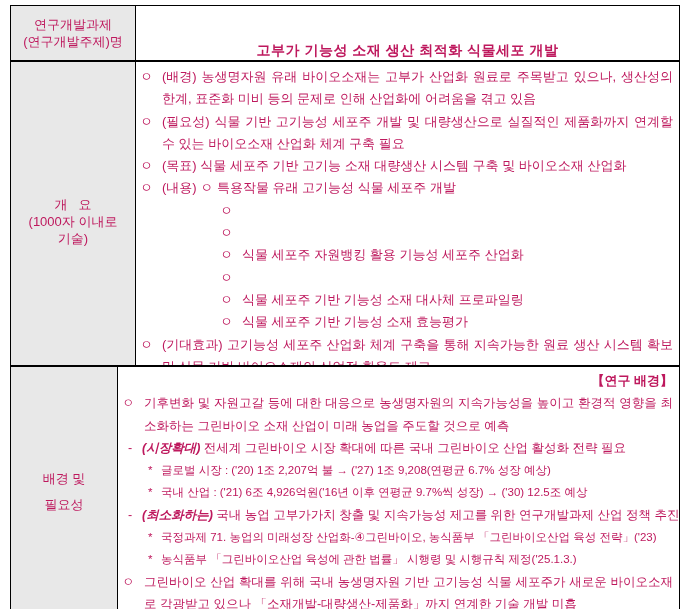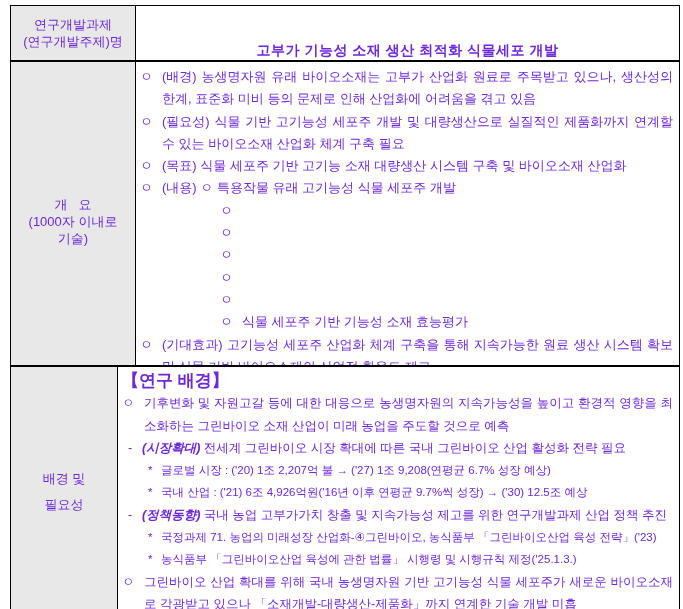--- a/index.html
+++ b/index.html
@@ -1,19 +1,19 @@
 <!DOCTYPE html>
 <html><head>
 <meta charset="utf-8">
 <style>
   * { margin:0; padding:0; box-sizing:border-box; }
   html,body { background:#ffffff; }
   .page {
     position:relative; width:683px; height:609px; overflow:hidden;
-    background:#ffffff; color:#6d28d9;
+    background:#ffffff; color:#be185d;
     font-family:"Liberation Sans","DejaVu Sans",sans-serif;
   }
   .tbl { position:absolute; left:10px; background:#fff; }
   .tbl1 { top:5px; width:670px; border:1px solid #000; border-bottom-width:2px; }
   .tbl2 { top:365px; width:670px; border:1px solid #000; border-top-width:2px; border-bottom:none; height:250px; }
   .row { display:flex; }
   .header-row { border-bottom:2px solid #000; min-height:35px; }
   .body-row { min-height:315px; }
   .tbl2 .row { min-height:248px; }
   .label-cell {
@@ -24,21 +24,21 @@
   }
   .tbl1 .label-cell { width:125px; }
   .tbl2 .label-cell { width:107px; line-height:26px; }
   .title-cell {
     flex:1; display:flex; align-items:center; justify-content:center;
     font-weight:bold; font-size:14px; letter-spacing:0.5px; text-align:center;margin-top:36px;
   }
   .content-cell { flex:1; min-width:0; }
   .tbl1 .content-cell { padding:4px 6px 2px 4px; font-size:13px; line-height:22.3px; }
   .tbl2 .content-cell { padding:3px 6px 2px 4px; font-size:12.5px; line-height:22.3px; }
-  .section-title { font-weight:bold; font-size:17px; }
+  .section-title { font-weight:bold; font-size:13px;text-align:right; }
   .li { display:flex; align-items:flex-start; }
   .li .bullet { flex:none; width:22px; }
   .li .txt { flex:1; min-width:0; text-align:justify; }
   .li.circle2 { padding-left:80px; }
   .li.dash { padding-left:6px; font-size:12.5px; }
   .li.dash .bullet { width:14px; }
   .li.dash .txt, .li.star .txt { white-space:nowrap; overflow:visible; text-align:left; }
   .li.star { padding-left:26px; font-size:11.5px; }
   .li.star .bullet { width:13px; }
   .bold { font-weight:bold;font-style:italic; }
@@ -77,26 +77,28 @@
             <span class="txt"><span>(내용) ㅇ 특용작물 유래 고기능성 식물 세포주 개발</span></span>
           </div>
           <div class="li circle2">
             <span class="bullet">ㅇ</span>
           </div>
           <div class="li circle2">
             <span class="bullet">ㅇ</span>
           </div>
           <div class="li circle2">
             <span class="bullet">ㅇ</span>
+            <span class="txt"><span>식물 세포주 자원뱅킹 활용 기능성 세포주 산업화</span></span>
           </div>
           <div class="li circle2">
             <span class="bullet">ㅇ</span>
           </div>
           <div class="li circle2">
             <span class="bullet">ㅇ</span>
+            <span class="txt"><span>식물 세포주 기반 기능성 소재 대사체 프로파일링</span></span>
           </div>
           <div class="li circle2">
             <span class="bullet">ㅇ</span>
             <span class="txt"><span>식물 세포주 기반 기능성 소재 효능평가</span></span>
           </div>
           <div class="li circle">
             <span class="bullet">ㅇ</span>
             <span class="txt"><span>(기대효과) 고기능성 세포주 산업화 체계 구축을 통해 지속가능한 원료 생산 시스템 확보 및 식물 기반 바이오소재의 산업적 활용도 제고</span></span>
           </div>
         </div>
@@ -121,21 +123,21 @@
             <div class="li star">
               <span class="bullet">*</span>
               <span class="txt"><span>글로벌 시장 : ('20) 1조 2,207억 불 → ('27) 1조 9,208(연평균 6.7% 성장 예상)</span></span>
             </div>
             <div class="li star">
               <span class="bullet">*</span>
               <span class="txt"><span>국내 산업 : ('21) 6조 4,926억원('16년 이후 연평균 9.7%씩 성장) → ('30) 12.5조 예상</span></span>
             </div>
             <div class="li dash">
               <span class="bullet">-</span>
-              <span class="txt"><span class="bold">(정책동향)</span><span> 국내 농업 고부가가치 창출 및 지속가능성 제고를 위한 연구개발과제 산업 정책 추진</span></span>
+              <span class="txt"><span class="bold">(최소화하는)</span><span> 국내 농업 고부가가치 창출 및 지속가능성 제고를 위한 연구개발과제 산업 정책 추진</span></span>
             </div>
             <div class="li star">
               <span class="bullet">*</span>
               <span class="txt"><span>국정과제 71. 농업의 미래성장 산업화-④그린바이오, 농식품부 「그린바이오산업 육성 전략」('23)</span></span>
             </div>
             <div class="li star">
               <span class="bullet">*</span>
               <span class="txt"><span>농식품부 「그린바이오산업 육성에 관한 법률」 시행령 및 시행규칙 제정('25.1.3.)</span></span>
             </div>
             <div class="li circle">

